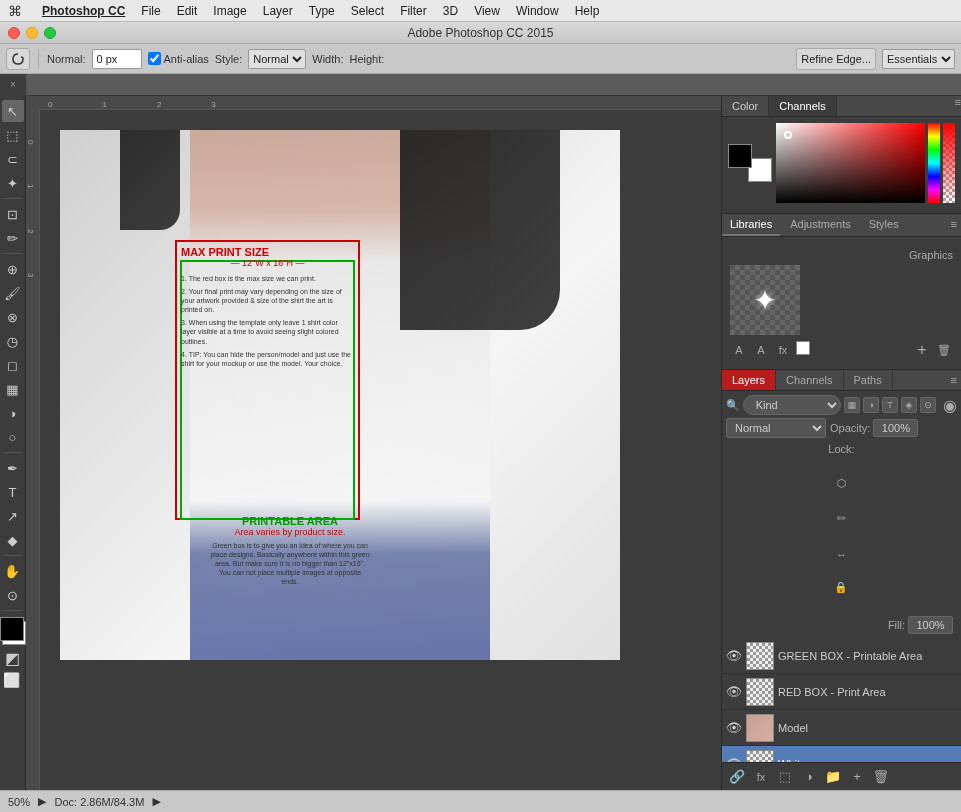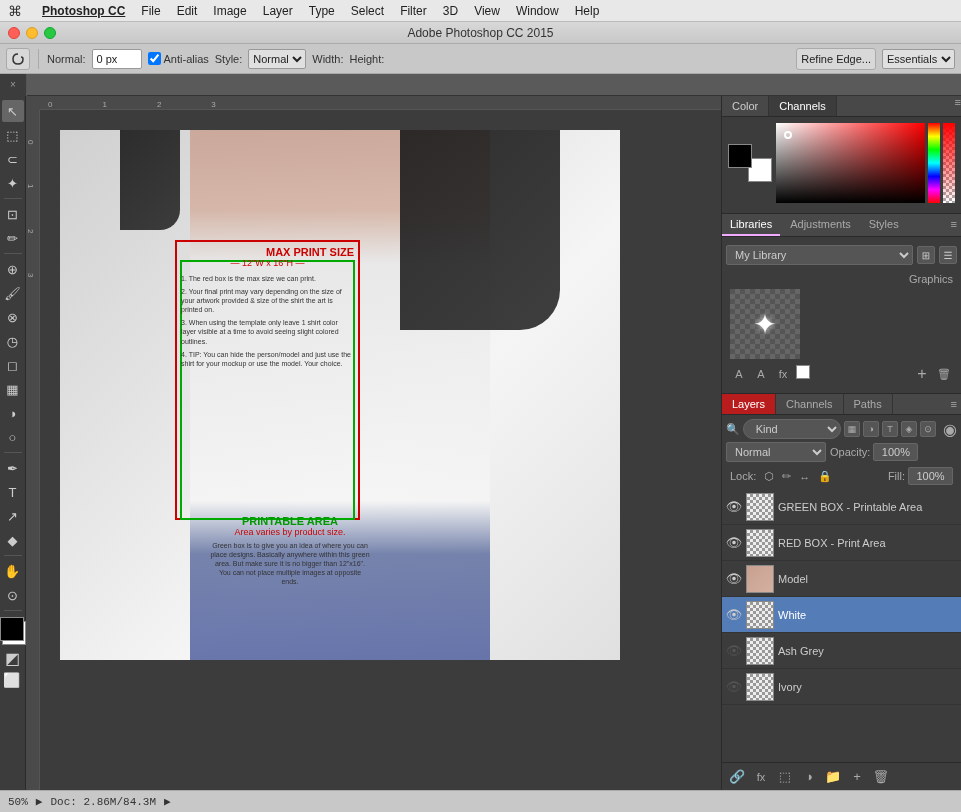--- a/index.html
+++ b/index.html
@@ -209,21 +209,21 @@
       height: 260px;
       border: 2px solid #00aa00;
     }
     .print-content {
       position: absolute;
       top: 110px;
       left: 115px;
       width: 185px;
       padding: 6px;
     }
-    .print-title { color: #cc0000; font-size: 11px; font-weight: bold; text-align: right; }
+    .print-title { color: #cc0000; font-size: 11px; font-weight: bold; text-align: left; }
     .print-subtitle { color: #cc0000; font-size: 9px; text-align: center; margin-bottom: 6px; }
     .print-text { color: #333; font-size: 7px; line-height: 1.3; margin-bottom: 4px; }
     .printable-area-label {
       position: absolute;
       top: 385px;
       left: 150px;
     }
     .pa-title { color: #009900; font-size: 11px; font-weight: bold; text-align: center; }
     .pa-subtitle { color: #cc0000; font-size: 9px; text-align: center; }
     .pa-text { color: #333; font-size: 7px; line-height: 1.3; text-align: center; margin-top: 4px; }
@@ -232,21 +232,20 @@
     .statusbar {
       height: 22px;
       background: #c8c8c8;
       display: flex;
       align-items: center;
       padding: 8px 8px;
       gap: 8px;
       border-top: 1px solid #aaa;
       font-size: 11px;
       color: #333;
-      font-family: Liberation Mono, monospace;
     }
 
     
     .right-panel {
       width: 240px;
       background: #3c3c3c;
       border-left: 1px solid #2a2a2a;
       display: flex;
       flex-direction: column;
     }
@@ -317,21 +316,21 @@
       margin-bottom: 4px;
       background: #484848;
       border-bottom: 1px solid #2a2a2a;
     }
     .lib-tab {
       padding: 4px 8px;
       font-size: 11px;
       color: #aaa;
       cursor: pointer;
     }
-    .lib-tab.active { color: #fff; border-bottom: 2px solid #f0abfc; }
+    .lib-tab.active { color: #fff; border-bottom: 2px solid #737373; }
     .lib-controls {
       display: flex;
       align-items: center;
       gap: 4px;
       margin-bottom: 4px;
     }
     .lib-select {
       flex: 1;
       height: 20px;
       font-size: 11px;
@@ -471,24 +470,25 @@
       border: 1px solid #666;
       color: #ccc;
       font-size: 11px;
       text-align: center;
       border-radius: 2px;
     }
 
     .lock-row {
       display: flex;
       align-items: center;
-      gap: 8px;
+      gap: 22px;
       font-size: 11px;
       color: #aaa;
       padding: 2px 4px;
+      flex-direction: column;
     }
     .lock-icon { font-size: 11px; cursor: pointer; }
     .fill-row {
       margin-left: auto;
       display: flex;
       align-items: center;
       gap: 3px;
     }
     .fill-input {
       width: 45px;
@@ -745,27 +745,20 @@
 
     <div class="panel-section" style="padding-bottom:4px;">
       <div class="lib-tabs">
         <div class="lib-tab active">Libraries</div>
         <div class="lib-tab">Adjustments</div>
         <div class="lib-tab">Styles</div>
         <div style="flex:1"></div>
         <div class="panel-menu-btn" style="padding:4px;">≡</div>
       </div>
       <div class="libraries-panel">
-        <div class="lib-controls">
-          <select class="lib-select">
-            <option>My Library</option>
-          </select>
-          <div class="lib-view-btn">⊞</div>
-          <div class="lib-view-btn">☰</div>
-        </div>
         <div class="graphics-section">
           <div class="graphics-label">Graphics</div>
           <div class="graphics-thumbnail">
             <span class="graphics-star">✦</span>
           </div>
         </div>
         <div class="lib-action-row">
           <div class="lib-action-btn">A</div>
           <div class="lib-action-btn">A</div>
           <div class="lib-action-btn">fx</div>

